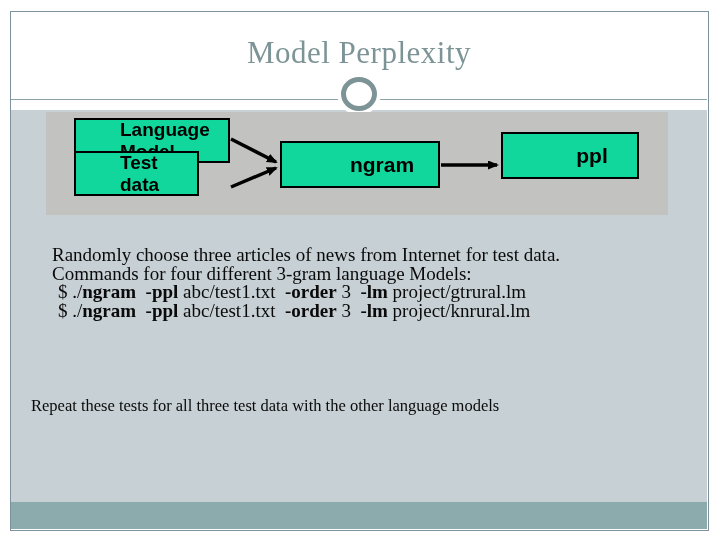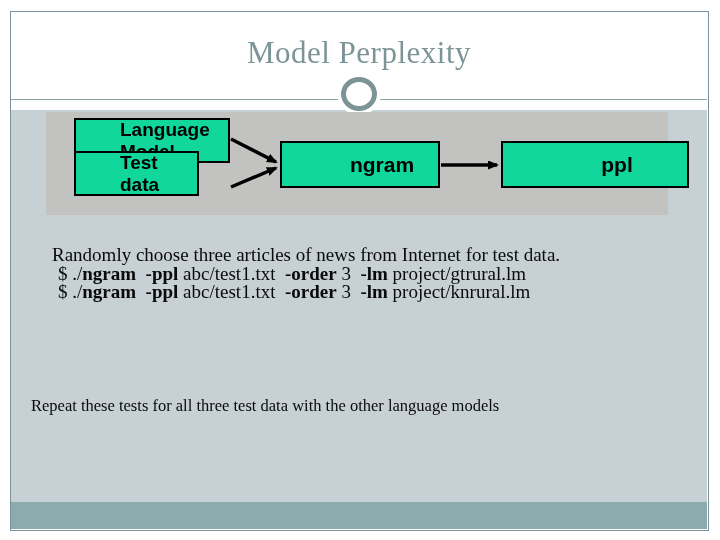--- a/index.html
+++ b/index.html
@@ -28,21 +28,21 @@
          color:var(--title-color);letter-spacing:0.5px;}
 
   .diagram-bg{left:46px;top:112px;width:622px;height:103px;background:var(--diagram-bg);}
   .gbox{background:var(--box-green);border:2px solid #000;box-sizing:border-box;
         display:flex;align-items:center;justify-content:center;
         font-family:"Liberation Sans","DejaVu Sans",sans-serif;font-weight:bold;
         font-size:19px;color:#000;padding-left:44px;}
   .b-lm{left:74px;top:118px;width:156px;height:45px;}
   .b-td{left:74px;top:151px;width:125px;height:45px;}
   .b-ng{left:280px;top:141px;width:160px;height:47px;font-size:21px;}
-  .b-ppl{left:501px;top:141px;width:188px;height:47px;font-size:21px;}
+  .b-ppl{left:501px;top:132px;width:138px;height:47px;font-size:21px;}
   .arrows{left:46px;top:112px;width:622px;height:103px;}
 
   .bodytext{left:31px;top:246px;width:650px;font-size:19px;line-height:18.6px;color:var(--text);margin-left:21px;}
   .cmd-line{white-space:pre;padding-left:6px;}
   .cmd-line .b{font-weight:bold;}
   .closing{left:31px;top:396px;width:650px;font-size:16.5px;line-height:19px;color:var(--text);}
 </style>
 </head>
 <body>
 
@@ -78,20 +78,21 @@
         <path d="M0,0 L11,4.5 L0,9 z" fill="#000"></path>
       </marker>
     </defs>
     <line x1="185" y1="27" x2="230" y2="50" stroke="#000" stroke-width="3.4" marker-end="url(#ah)"></line>
     <line x1="185" y1="75" x2="230" y2="56" stroke="#000" stroke-width="3.4" marker-end="url(#ah)"></line>
     <line x1="395" y1="53" x2="451" y2="53" stroke="#000" stroke-width="3.4" marker-end="url(#ah)"></line>
   </svg>
 
   <div class="abs bodytext">
     <div>Randomly choose three articles of news from Internet for test data.</div>
+    <div>Commands for four different 3-gram language Models:</div>
     <div id="cmds">
         <div class="cmd-line"><span>$ ./</span><span class="b">ngram</span><span>  </span><span class="b">-ppl</span><span> abc/test1.txt  </span><span class="b">-order</span><span> 3  </span><span class="b">-lm</span><span> project/gtrural.lm</span></div>
         <div class="cmd-line"><span>$ ./</span><span class="b">ngram</span><span>  </span><span class="b">-ppl</span><span> abc/test1.txt  </span><span class="b">-order</span><span> 3  </span><span class="b">-lm</span><span> project/knrural.lm</span></div>
       </div>
   </div>
 
   <div class="abs closing">Repeat these tests for all three test data with the other language models</div>
 
 </div>
 

